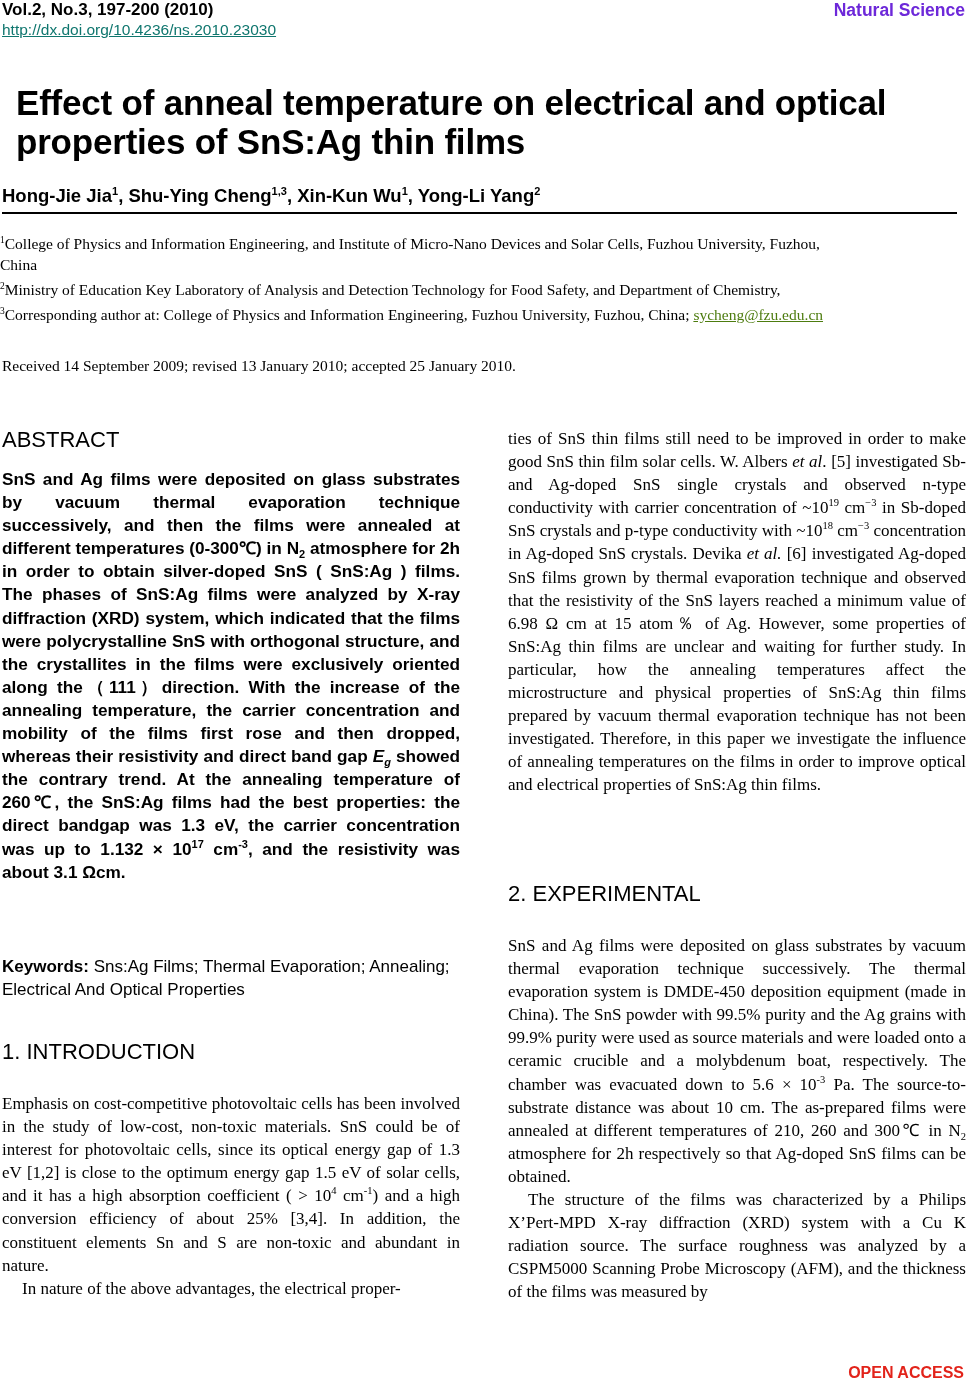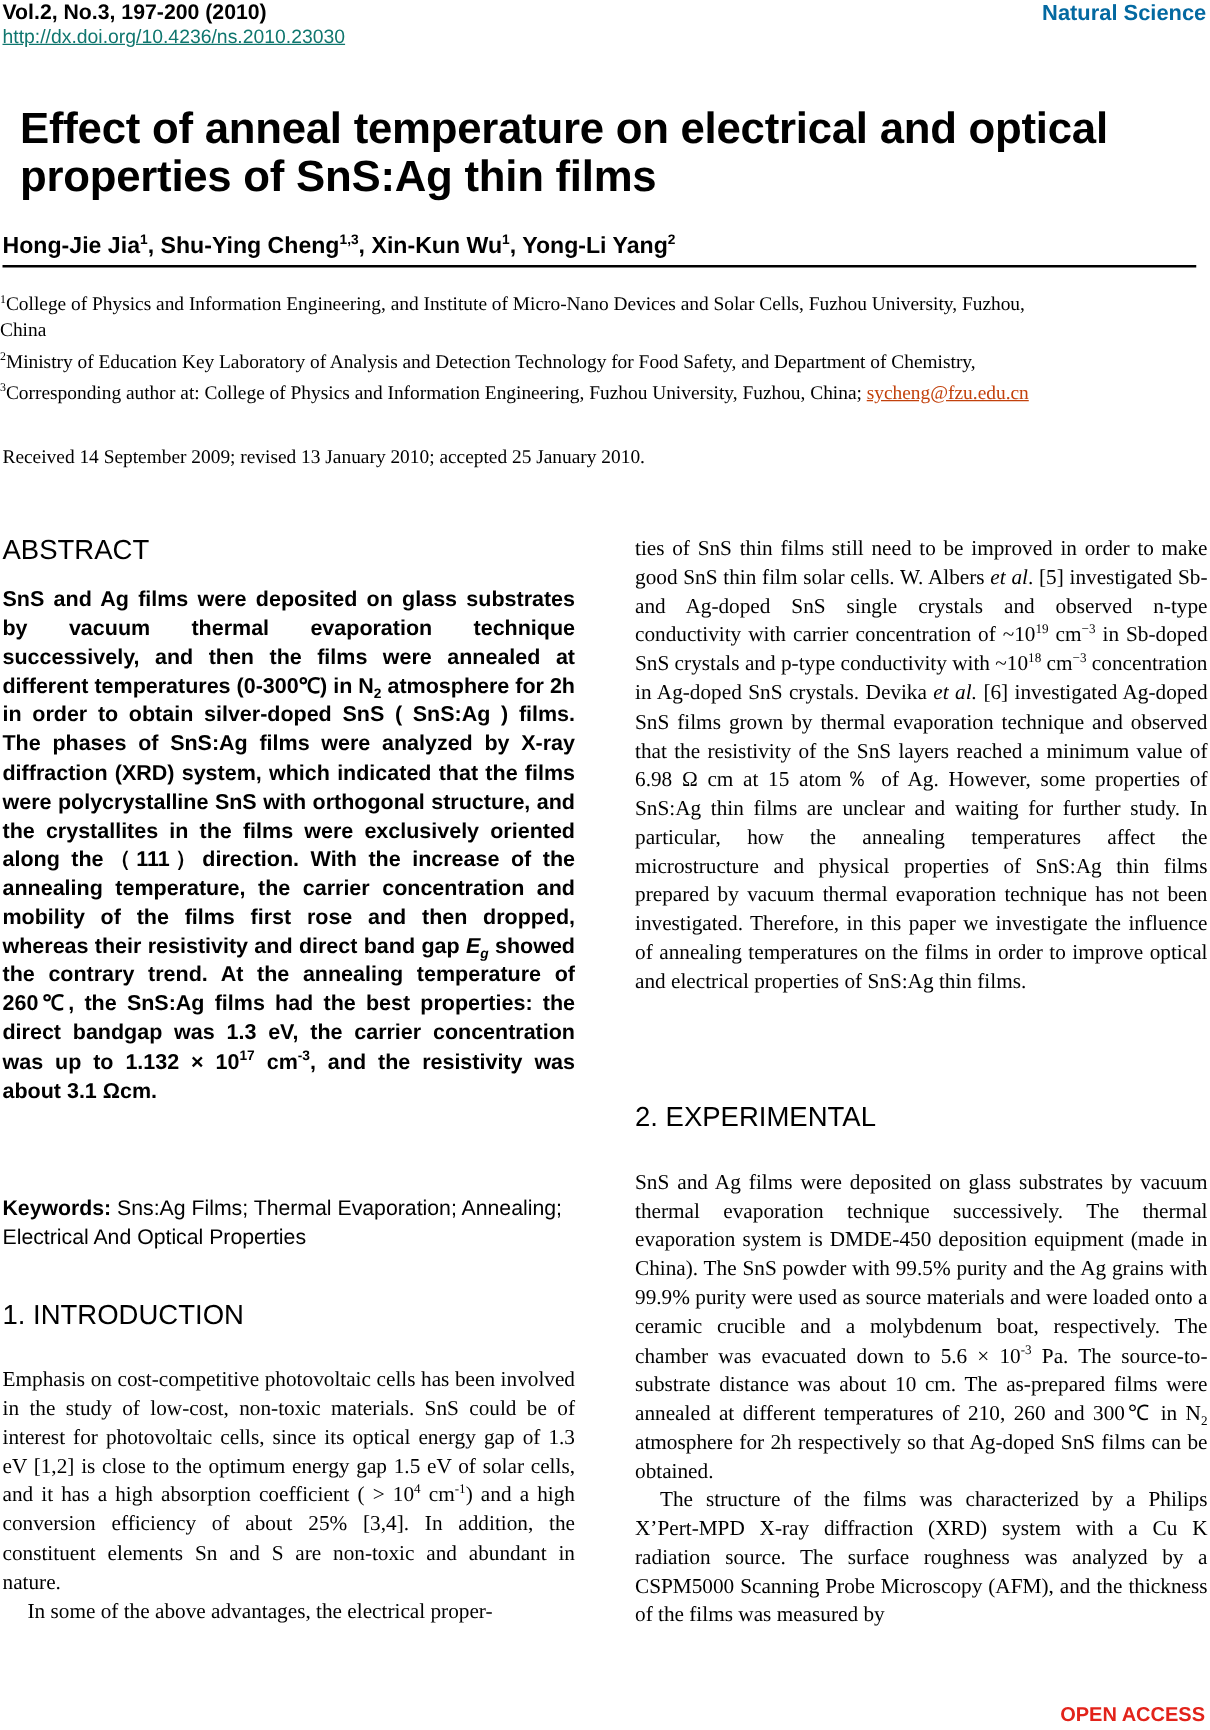--- a/index.html
+++ b/index.html
@@ -3,31 +3,31 @@
   <meta charset="utf-8">
   <style>
     html, body { margin: 0; padding: 0; background: #ffffff; }
     body { width: 968px; height: 1384px; position: relative; overflow: hidden; color: #000; }
     .sans { font-family: "Liberation Sans", sans-serif; }
     .serif { font-family: "Liberation Serif", serif; }
     .abs { position: absolute; }
 
     .hdr-vol { left: 2px; top: 0px; font-size: 17px; font-weight: bold; }
     .hdr-doi { left: 2px; top: 21px; font-size: 15.5px; color: #0f766e; text-decoration: underline; }
-    .hdr-journal { right: 3px; top: 0px; font-size: 17.5px; font-weight: bold; color: #0369a1; }
+    .hdr-journal { right: 3px; top: 0px; font-size: 17.5px; font-weight: bold; color: #6d28d9; }
 
     .title { left: 16px; top: 83px; width: 960px; font-size: 35px; font-weight: bold; line-height: 39px; letter-spacing: -0.2px; }
     .authors { left: 2px; top: 185px; font-size: 18.5px; font-weight: bold; }
     .authors sup { font-size: 11px; }
     .rule { left: 2px; top: 212px; width: 955px; height: 2px; background: #000; }
 
     .affil { left: 0px; top: 230px; width: 965px; font-size: 15.5px; line-height: 20.8px; }
     .affil sup { font-size: 9.5px; }
     .affil .line { white-space: nowrap; }
-    .affil a { color: #c2410c; text-decoration: underline; margin-top: 40px; }
+    .affil a { color: #4d7c0f; text-decoration: underline; margin-top: 40px; }
     .received { left: 2px; top: 357px; font-size: 15.5px; }
 
     .col { width: 458px; }
     .left-col { left: 2px; }
     .right-col { left: 508px; width: 458px; }
 
     .h-sec { font-size: 22px; font-weight: normal; }
     .abstract-body { top: 468px; font-size: 17.2px; font-weight: bold; line-height: 23.1px; text-align: justify; }
     .abstract-body sub, .abstract-body sup { font-size: 11px; line-height: 0; }
     .keywords { top: 955px; font-size: 17px; line-height: 23px; }
@@ -68,21 +68,21 @@
 <div class="abs sans h-sec left-col" style="top:427px;">ABSTRACT</div>
 
 <div class="abs sans col left-col abstract-body"><span>SnS and Ag films were deposited on glass substrates by vacuum thermal evaporation technique successively, and then the films were annealed at different temperatures (0-300℃) in N</span><sub>2</sub><span> atmosphere for 2h in order to obtain silver-doped SnS ( SnS:Ag ) films. The phases of SnS:Ag films were analyzed by X-ray diffraction (XRD) system, which indicated that the films were polycrystalline SnS with orthogonal structure, and the crystallites in the films were exclusively oriented along the（111）direction. With the increase of the annealing temperature, the carrier concentration and mobility of the films first rose and then dropped, whereas their resistivity and direct band gap </span><i>E</i><sub><i>g</i></sub><span> showed the contrary trend. At the annealing temperature of 260℃, the SnS:Ag films had the best properties: the direct bandgap was 1.3 eV, the carrier concentration was up to 1.132 × 10</span><sup>17</sup><span> cm</span><sup>-3</sup><span>, and the resistivity was about 3.1 Ωcm.</span></div>
 
 <div class="abs sans col left-col keywords"><b>Keywords:</b><span> Sns:Ag Films; Thermal Evaporation; Annealing; Electrical And Optical Properties</span></div>
 
 <div class="abs sans h-sec left-col" style="top:1039px;">1. INTRODUCTION</div>
 
 <div class="abs serif col left-col body-text" style="top:1092px;font-family:Liberation Serif, serif;">
   <p><span>Emphasis on cost-competitive photovoltaic cells has been involved in the study of low-cost, non-toxic materials. SnS could be of interest for photovoltaic cells, since its optical energy gap of 1.3 eV [1,2]  is close to the optimum energy gap 1.5 eV of solar cells, and it has a high absorption coefficient ( &gt; 10</span><sup>4</sup><span> cm</span><sup>-1</sup><span>) and a high conversion efficiency of about 25% [3,4]. In addition, the constituent elements Sn and S are non-toxic and abundant in nature.</span></p>
-  <p class="indent">In some of the above advantages, the electrical proper-</p>
+  <p class="indent">In nature of the above advantages, the electrical proper-</p>
 </div>
 
 <div class="abs serif right-col body-text" style="top:427px;">
   <p><span>ties of SnS thin films still need to be improved in order to make good SnS thin film solar cells. W. Albers </span><i>et al</i><span>. [5] investigated Sb- and Ag-doped SnS single crystals and observed n-type conductivity with carrier concentration of ~10</span><sup>19</sup><span> cm</span><sup>−3</sup><span> in Sb-doped SnS crystals and p-type conductivity with ~10</span><sup>18</sup><span> cm</span><sup>−3</sup><span> concentration in Ag-doped SnS crystals. Devika </span><i>et al.</i><span> [6] investigated Ag-doped SnS films grown by thermal evaporation technique and observed that the resistivity of the SnS layers reached a minimum value of 6.98 Ω cm at 15 atom％ of Ag. However, some properties of SnS:Ag thin films are unclear and waiting for further study. In particular, how the annealing temperatures affect the microstructure and physical properties of SnS:Ag thin films prepared by vacuum thermal evaporation technique has not been investigated. Therefore, in this paper we investigate the influence of annealing temperatures on the films in order to improve optical and electrical properties of SnS:Ag thin films.</span></p>
 </div>
 
 <div class="abs sans h-sec right-col" style="top:881px;">2. EXPERIMENTAL</div>
 
 <div class="abs serif right-col body-text" style="top:934px;">
   <p><span>SnS and Ag films were deposited on glass substrates by vacuum thermal evaporation technique successively. The thermal evaporation system is DMDE-450 deposition equipment (made in China). The SnS powder with 99.5% purity and the Ag grains with 99.9% purity were used as source materials and were loaded onto a ceramic crucible and a molybdenum boat, respectively. The chamber was evacuated down to 5.6  × 10</span><sup>-3</sup><span> Pa. The source-to-substrate distance was about 10 cm. The as-prepared films were annealed at different temperatures of 210, 260 and 300℃ in N</span><sub>2</sub><span> atmosphere for 2h respectively so that Ag-doped SnS films can be obtained.</span></p>

